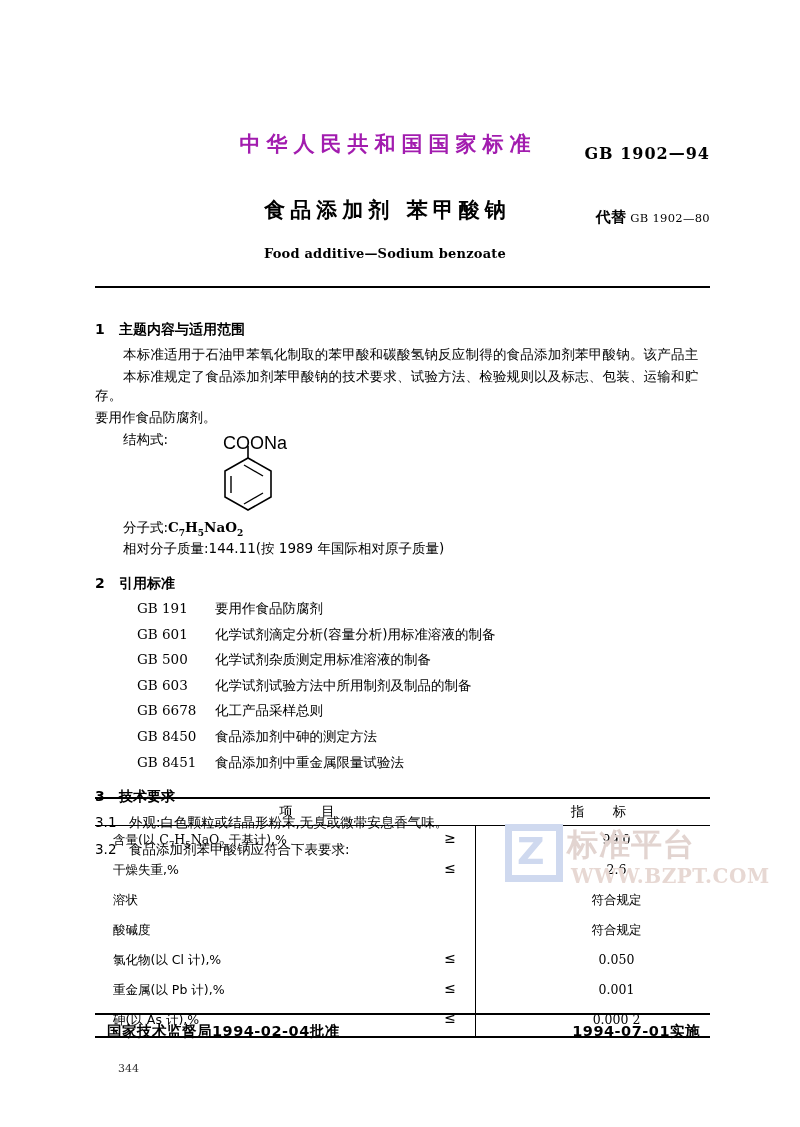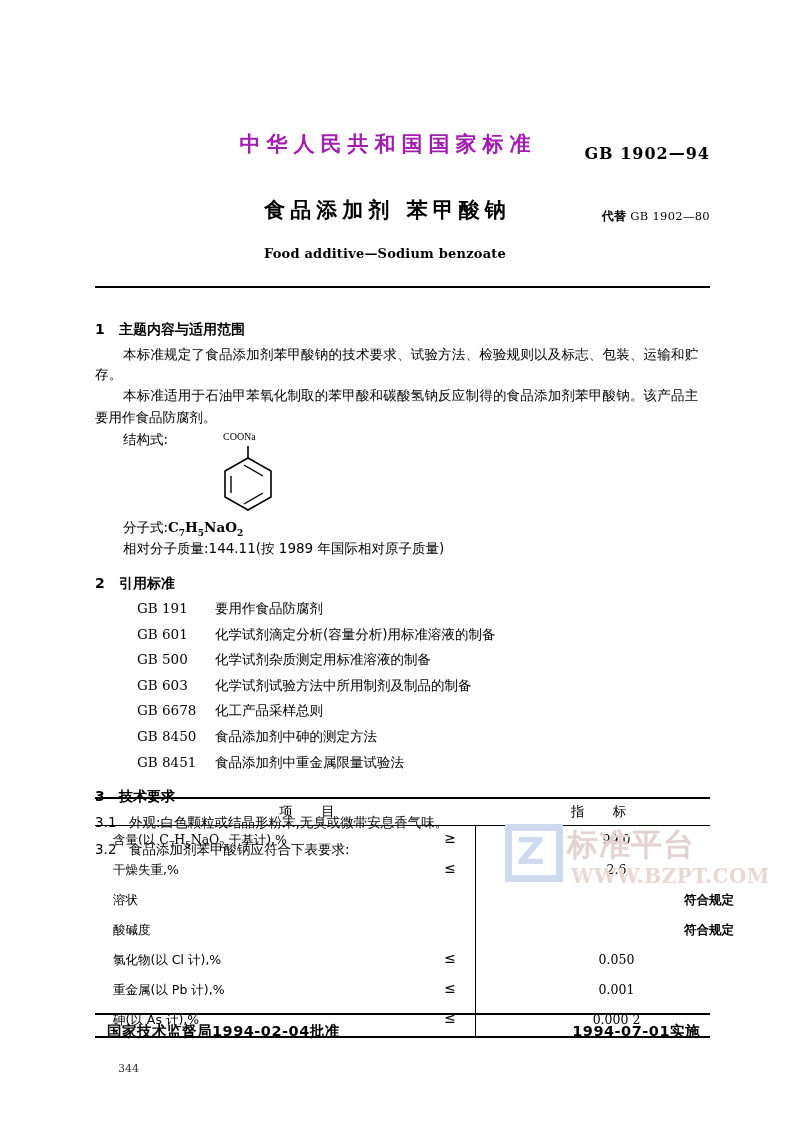--- a/index.html
+++ b/index.html
@@ -65,21 +65,21 @@
     position: absolute;
     right: 0;
     top: 78px;
     font-size: 11.5px;
     font-family: "DejaVu Serif", "Liberation Serif", serif;
     letter-spacing: 0.3px;
   }
   .replaces .zh {
     font-family: "DejaVu Sans", sans-serif;
     font-weight: bold;
-    font-size: 12px;
+    font-size: 15px;
   }
   .eng-title {
     text-align: center;
     font-size: 13px;
     font-weight: bold;
     font-family: "DejaVu Serif", "Liberation Serif", serif;
     margin-top: 22px;
     margin-left: -35px;
     letter-spacing: 0.2px;
   }
@@ -129,22 +129,22 @@
   }
   .struct-label {
     position: absolute;
     left: 0; top: 0;
     font-size: 13.5px;
   }
   .coona {
     position: absolute;
     left: 100px;
     top: 0;
-    font-size: 10px;
-    font-family: Liberation Serif, serif;
+    font-size: 18px;
+    font-family: Liberation Sans, sans-serif;
   }
   .benzene {
     position: absolute;
     left: 86px;
     top: 16px;
   }
 
   .formula-line {
     margin-left: 28px;
     font-size: 13.5px;
@@ -259,22 +259,21 @@
     left: 380px;
     width: 235px;
     top: 6px;
     text-align: center;
     font-size: 12.5px;
     font-family: "DejaVu Serif", "Liberation Serif", serif;
     padding-left: 24px;
   }
   .td-val.zh {
     font-family: "DejaVu Sans", sans-serif;
-    font-weight: bold;
-    text-align: right;
+    font-weight: normal;
   }
 
   
   .watermark {
     position: absolute;
     left: 505px;
     top: 822px;
     width: 290px;
     height: 70px;
     pointer-events: none;
@@ -379,22 +378,22 @@
     </div>
     <div class="eng-title">Food additive—Sodium benzoate</div>
   </div>
   <div class="hrule"></div>
 
   <div class="content">
 
     <div class="sec-head">
       <span class="num">1</span><span>主题内容与适用范围</span>
     </div>
+    <div class="para">本标准适用于石油甲苯氧化制取的苯甲酸和碳酸氢钠反应制得的食品添加剂苯甲酸钠。该产品主</div>
     <div class="para">本标准规定了食品添加剂苯甲酸钠的技术要求、试验方法、检验规则以及标志、包装、运输和贮存。</div>
-    <div class="para">本标准适用于石油甲苯氧化制取的苯甲酸和碳酸氢钠反应制得的食品添加剂苯甲酸钠。该产品主</div>
     <div class="para-cont">要用作食品防腐剂。</div>
 
     <div class="struct-wrap">
       <span class="struct-label">结构式:</span>
       <span class="coona">COONa</span>
       <svg class="benzene" width="78" height="72" viewBox="0 0 78 72">
         <line x1="39" y1="0" x2="39" y2="12" stroke="#000" stroke-width="1.6"></line>
         <polygon points="39,12 62,25 62,51 39,64 16,51 16,25" fill="none" stroke="#000" stroke-width="1.6"></polygon>
         <line x1="22" y1="30" x2="22" y2="47" stroke="#000" stroke-width="1.4"></line>
         <line x1="35" y1="58" x2="54" y2="47" stroke="#000" stroke-width="1.4"></line>

